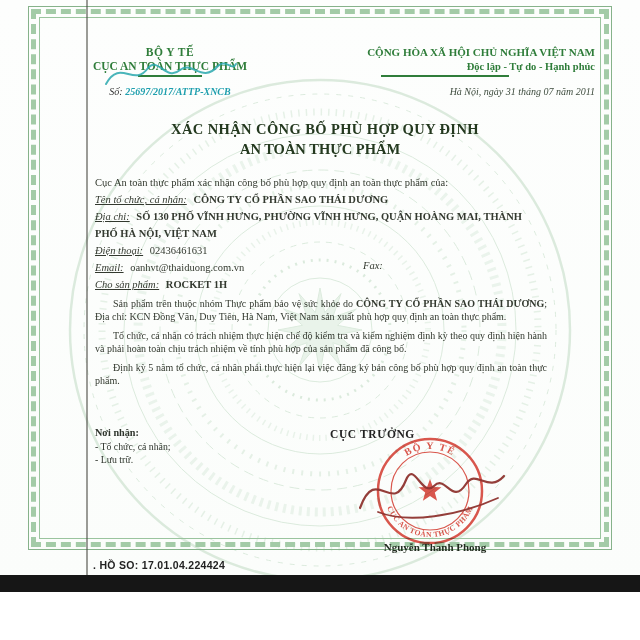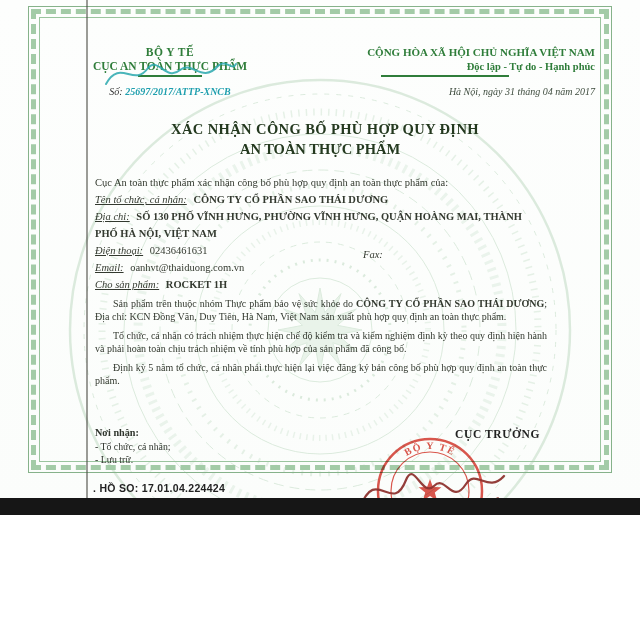--- a/index.html
+++ b/index.html
@@ -1,16 +1,16 @@
 <!DOCTYPE html>
 <html><head>
 <meta charset="utf-8">
 <style>
   html,body{margin:0;padding:0;background:#ffffff;}
-  .page{position:relative;width:640px;height:515px;overflow:hidden;
+  .page{position:relative;width:640px;height:592px;overflow:hidden;
         background:linear-gradient(180deg,#fdfefd 0%,#fbfdfb 100%);
         font-family:"Liberation Serif","DejaVu Serif",serif;color:#33392f;}
   
   .frame{position:absolute;top:6px;left:28px;right:28px;bottom:42px;border:1px solid #86b28a;z-index:1;}
   .frame::before{content:"";position:absolute;inset:2px;border:5px dashed #a3cba7;}
   .frame::after{content:"";position:absolute;inset:10px;border:1px solid #9ac49e;}
   .watermark{position:absolute;left:60px;top:70px;opacity:.5;z-index:0;}
   
   .hdr-left{position:absolute;left:55px;top:46px;width:230px;text-align:center;z-index:2;}
   .hdr-right{position:absolute;left:295px;top:46px;width:300px;text-align:right;z-index:2;}
@@ -30,28 +30,28 @@
   .scribble{position:absolute;left:100px;top:54px;z-index:3;}
   
   .title-block{position:absolute;left:0;right:0;top:121px;text-align:center;color:#24391f;z-index:2;}
   .title-l1{font-size:14.5px;font-weight:bold;letter-spacing:.4px;padding-left:10px;}
   .title-l2{font-size:14.5px;font-weight:bold;margin-top:3px;}
   
   .body-block{position:absolute;left:95px;top:174px;width:452px;z-index:2;}
   .field{font-size:10.5px;line-height:17px;position:relative;}
   .lblsp{margin-right:4px;text-decoration:underline;}
   .vb{font-weight:bold;}
-  .fax{position:absolute;left:268px;top:4px;}
+  .fax{position:absolute;left:268px;top:15px;}
   .paras{margin-top:4px;}
   .para{font-size:10px;line-height:13.4px;text-align:justify;text-indent:18px;margin:0 0 5px;}
   
   .recipients{position:absolute;left:95px;top:426px;font-size:9.8px;color:#2e342c;z-index:2;}
   .recipients .lbl{font-weight:bold;font-size:10.2px;line-height:14px;}
   .recipients .item{line-height:13px;}
-  .signer-title{position:absolute;left:330px;top:428px;width:210px;text-align:right;
+  .signer-title{position:absolute;left:330px;top:428px;width:210px;text-align:left;
                 font-weight:bold;font-size:11.5px;letter-spacing:.6px;color:#222;z-index:2;}
   .seal{position:absolute;left:358px;top:432px;mix-blend-mode:multiply;opacity:.9;z-index:3;}
   .signature{position:absolute;left:348px;top:446px;z-index:4;opacity:.95;}
   .signer-name{position:absolute;left:330px;top:541px;width:210px;text-align:center;
                font-weight:bold;font-size:11px;color:#1f2a1d;z-index:2;}
   
   .scan-vline{position:absolute;left:86px;top:0;bottom:0;width:2px;background:#4a4a44;opacity:.55;z-index:5;}
   .scan-band{position:absolute;left:0;right:0;bottom:0;height:17px;background:#161616;z-index:6;}
   .file-note{position:absolute;left:93px;bottom:21px;font-size:10.5px;font-weight:bold;color:#222;
              letter-spacing:.3px;z-index:6;font-family:"Liberation Sans","DejaVu Sans",sans-serif;}
@@ -91,21 +91,21 @@
   </div>
 
   <svg class="scribble" width="140" height="40" viewBox="0 0 140 40" fill="none">
     <path d="M 6,30 C 20,4 34,34 48,14 C 58,2 66,28 80,16 C 92,6 102,30 118,12 C 126,4 132,18 136,10" stroke="#2aa8ae" stroke-width="2" stroke-linecap="round" opacity=".85"></path>
   </svg>
 
   <div class="hdr-right">
     <div class="green b country">CỘNG HÒA XÃ HỘI CHỦ NGHĨA VIỆT NAM</div>
     <div class="green b motto">Độc lập - Tự do - Hạnh phúc</div>
     <div class="ul ul-right"></div>
-    <div class="i date-line">Hà Nội, ngày 31 tháng 04 năm 2017</div>
+    <div class="i date-line">Hà Nội, ngày 31 tháng 07 năm 2011</div>
   </div>
 
   <div class="title-block">
     <div class="title-l1">XÁC NHẬN CÔNG BỐ PHÙ HỢP QUY ĐỊNH</div>
     <div class="title-l2">AN TOÀN THỰC PHẨM</div>
   </div>
 
   <div class="body-block">
     <div class="field">Cục An toàn thực phẩm xác nhận công bố phù hợp quy định an toàn thực phẩm của:</div>
 

